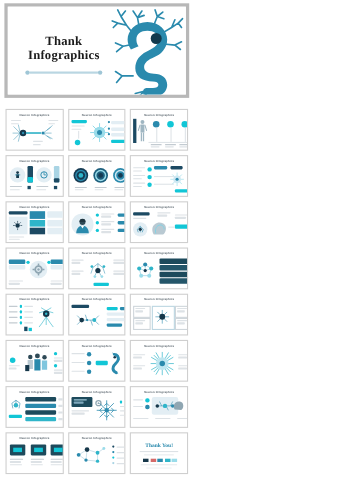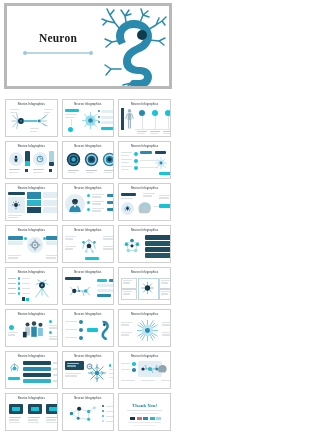--- a/index.html
+++ b/index.html
@@ -91,21 +91,22 @@
 </style>
 </head>
 <body>
 
 <div class="page">
 
   <div class="hero">
     <div class="hero-inner">
 
       <div class="hero-text">
-        <div class="hero-title">Neuron</div>
+        <div class="hero-title">Thank</div>
+        <div class="hero-title">Infographics</div>
         <div class="hero-rule"></div>
       </div>
 
       <svg class="hero-neuron" viewBox="0 0 66 84">
         <g fill="none" stroke="#2a8aad" stroke-width="1.5" stroke-linecap="round">
           <path d="M22 26 L14 16 M14 16 L9 8 M14 16 L6 14 M9 8 L6 2 M9 8 L13 3 M6 14 L1 12 M6 14 L2 18"></path>
           <path d="M26 20 L24 9 M24 9 L20 3 M24 9 L28 3 M24 9 L30 7"></path>
           <path d="M38 18 L42 8 M42 8 L40 2 M42 8 L47 4 M42 8 L48 10"></path>
           <path d="M45 24 L55 18 M55 18 L61 14 M55 18 L58 11 M61 14 L65 10 M61 14 L64 18"></path>
           <path d="M48 33 L58 34 M58 34 L64 31 M58 34 L63 38"></path>

